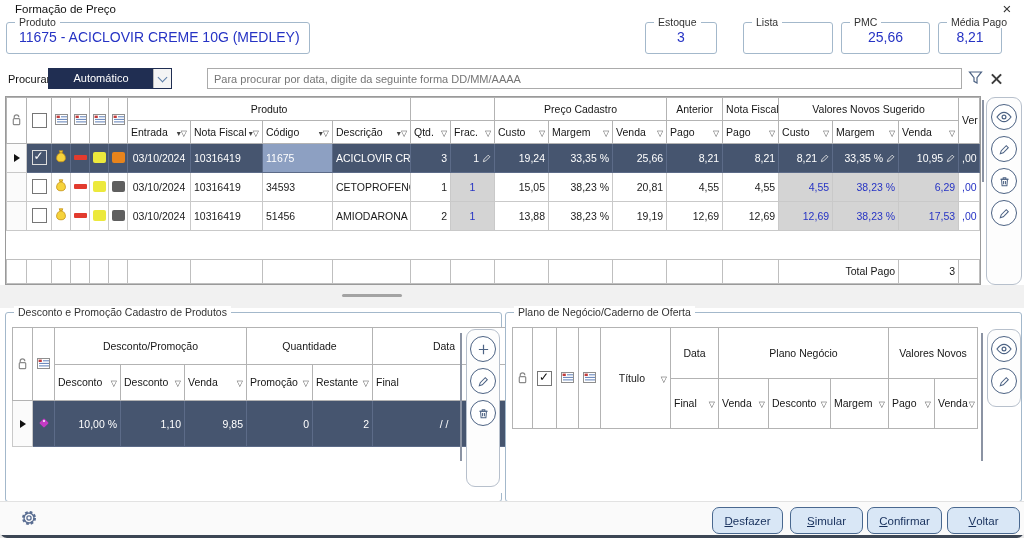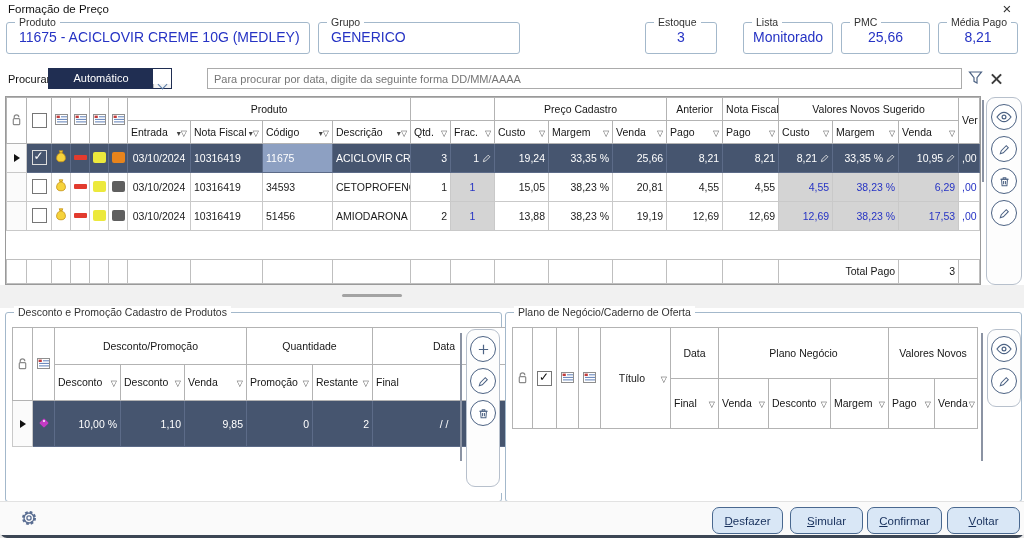--- a/index.html
+++ b/index.html
@@ -3,25 +3,25 @@
 <meta charset="utf-8">
 <style>
   html,body{margin:0;padding:0;background:#e9e9e9;}
   #win{position:relative;width:1024px;height:538px;background:#fff;font-family:"Liberation Sans",sans-serif;font-size:11px;color:#1c1c1c;overflow:hidden;border-radius:0 0 7px 7px;}
   
   .gbox{position:absolute;border:1px solid #a3b8cb;border-radius:3px;background:#fff;box-sizing:border-box;}
   .gbox>.glab{position:absolute;top:-7px;left:8px;background:#fff;padding:0 4px;font-size:10.5px;color:#333;white-space:nowrap;line-height:12px;}
   .gval{color:#2633c4;font-size:14px;line-height:29px;white-space:nowrap;overflow:hidden;}
   .ctrv{text-align:center;}
   
-  .wtitle{position:absolute;left:8px;top:3px;font-size:11.5px;color:#111;}
+  .wtitle{position:absolute;left:15px;top:3px;font-size:11.5px;color:#111;}
   .wclose{position:absolute;right:8px;top:0px;width:18px;height:18px;font-size:15px;line-height:18px;text-align:center;color:#333;cursor:pointer;}
   
   .slabel{position:absolute;left:8px;top:73px;color:#111;}
-  .combo{position:absolute;left:48px;top:68px;width:124px;height:21px;display:flex;border:1px solid #202e52;box-sizing:border-box;cursor:pointer;align-items:flex-end;}
+  .combo{position:absolute;left:48px;top:68px;width:124px;height:21px;display:flex;border:1px solid #202e52;box-sizing:border-box;cursor:pointer;}
   .combo-text{flex:1;background:#202e52;color:#fff;text-align:center;line-height:19px;font-size:11px;}
   .combo-arrow{width:17px;background:#f4f4f4;border-left:1px solid #b9b9b9;display:flex;align-items:center;justify-content:center;}
   .chev{width:6px;height:6px;border-right:1.4px solid #5a7ca6;border-bottom:1.4px solid #5a7ca6;transform:rotate(45deg);margin-top:-3px;}
   .sinput{position:absolute;left:207px;top:68px;width:755px;height:21px;border:1px solid #ababab;box-sizing:border-box;padding:0 6px;font-family:"Liberation Sans",sans-serif;font-size:11px;color:#222;}
   .sinput::placeholder{color:#757575;}
   .icobtn{position:absolute;cursor:pointer;}
   .xmark{position:relative;width:13px;height:13px;}
   .xmark::before,.xmark::after{content:"";position:absolute;left:0;top:5.5px;width:13px;height:2px;background:#3b3b3b;}
   .xmark::before{transform:rotate(45deg);} .xmark::after{transform:rotate(-45deg);}
   
@@ -67,37 +67,32 @@
 
 <div id="win">
 
   <div class="wtitle">Formação de Preço</div>
   <div class="wclose">×</div>
 
   <div class="gbox" style="left:6px;top:22px;width:304px;height:32px">
     <span class="glab">Produto</span>
     <div class="gval" style="padding-left:12px">11675 - ACICLOVIR CREME 10G (MEDLEY)</div>
   </div>
-  <div class="gbox" style="left:318px;top:22px;width:202px;height:32px">
-    <span class="glab">Grupo</span>
-    <div class="gval" style="padding-left:12px">GENERICO</div>
-  </div>
   <div class="gbox" style="left:645px;top:22px;width:72px;height:32px">
     <span class="glab">Estoque</span>
     <div class="gval ctrv">3</div>
   </div>
   <div class="gbox" style="left:743px;top:22px;width:90px;height:32px">
     <span class="glab">Lista</span>
-    <div class="gval ctrv">Monitorado</div>
   </div>
   <div class="gbox" style="left:841px;top:22px;width:89px;height:32px">
     <span class="glab">PMC</span>
     <div class="gval ctrv">25,66</div>
   </div>
-  <div class="gbox" style="left:938px;top:22px;width:80px;height:32px">
+  <div class="gbox" style="left:938px;top:22px;width:64px;height:32px">
     <span class="glab">Média Pago</span>
     <div class="gval ctrv">8,21</div>
   </div>
 
   <div class="slabel">Procurar</div>
   <div class="combo">
     <div class="combo-text">Automático</div>
     <div class="combo-arrow">
         <i class="chev"></i>
       </div>

